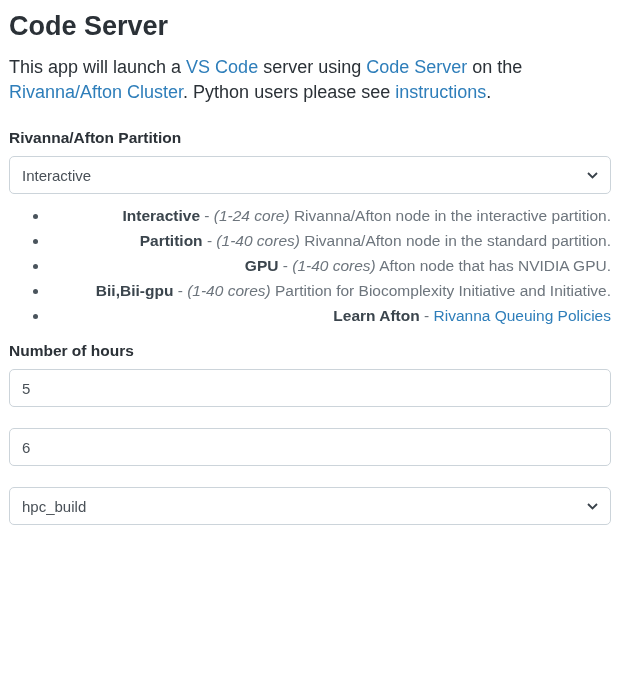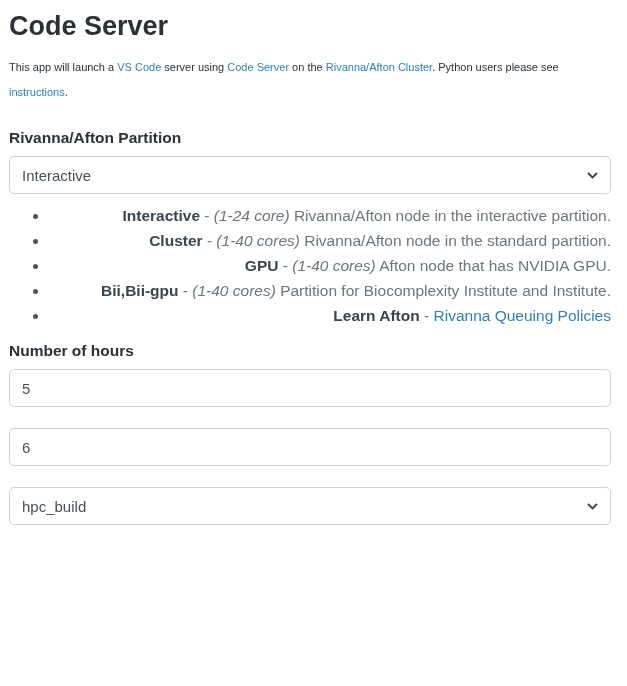--- a/index.html
+++ b/index.html
@@ -18,21 +18,21 @@
   h1.page-title {
     margin: 0 0 11px 0;
     font-size: 27px;
     line-height: 35px;
     font-weight: 700;
     color: #2b3137;
     letter-spacing: 0;
   }
   p.intro {
     margin: 0 0 21px 0;
-    font-size: 11px;
+    font-size: 18px;
     line-height: 25px;
     color: #2b3137;
   }
   a.lnk {
     color: #2e7eba;
     text-decoration: none;
     cursor: pointer;
   }
   .form-group { margin-bottom: 21px; }
   .form-group.partition-group { margin-bottom: 11px; }
@@ -98,23 +98,23 @@
     <div class="select-wrap">
       <select class="control">
         <option>Interactive</option>
       </select>
       <svg class="chevron" width="11" height="7" viewBox="0 0 11 7">
           <polyline points="1,1 5.5,5.5 10,1" fill="none" stroke="#39424a" stroke-width="1.8"></polyline>
         </svg>
     </div>
     <ul class="partition-help">
       <li><strong>Interactive</strong><span> - </span><em>(1-24 core)</em><span> Rivanna/Afton node in the interactive partition.</span></li>
-      <li><strong>Cluster</strong><span> - </span><em>(1-40 cores)</em><span> Rivanna/Afton node in the standard partition.</span></li>
+      <li><strong>Partition</strong><span> - </span><em>(1-40 cores)</em><span> Rivanna/Afton node in the standard partition.</span></li>
       <li><strong>GPU</strong><span> - </span><em>(1-40 cores)</em><span> Afton node that has NVIDIA GPU.</span></li>
-      <li><strong>Bii,Bii-gpu</strong><span> - </span><em>(1-40 cores)</em><span> Partition for Biocomplexity Institute and Institute.</span></li>
+      <li><strong>Bii,Bii-gpu</strong><span> - </span><em>(1-40 cores)</em><span> Partition for Biocomplexity Initiative and Initiative.</span></li>
       <li><strong>Learn Afton</strong><span> - </span><a class="lnk">Rivanna Queuing Policies</a></li>
     </ul>
   </div>
 
   <div class="form-group">
     <label class="field-label">Number of hours</label>
     <input type="text" class="control" value="5" style="">
   </div>
 
 

